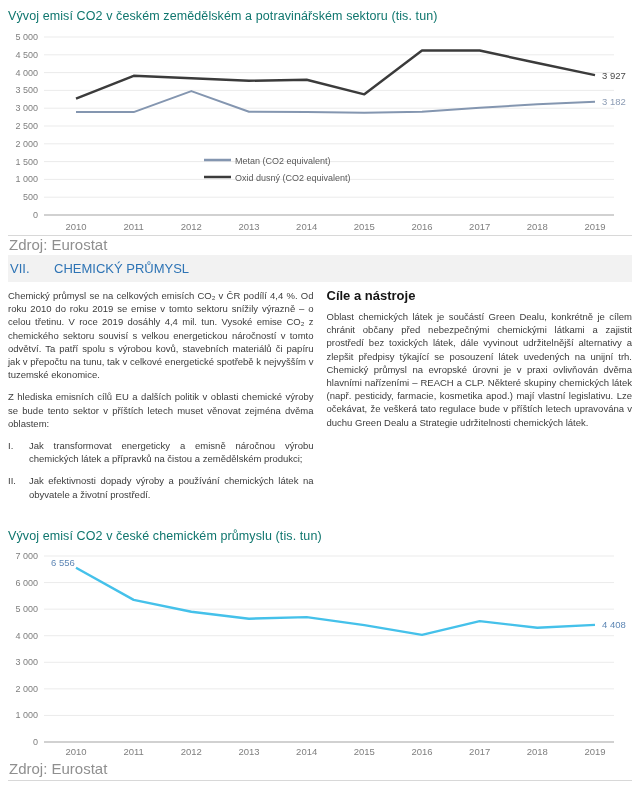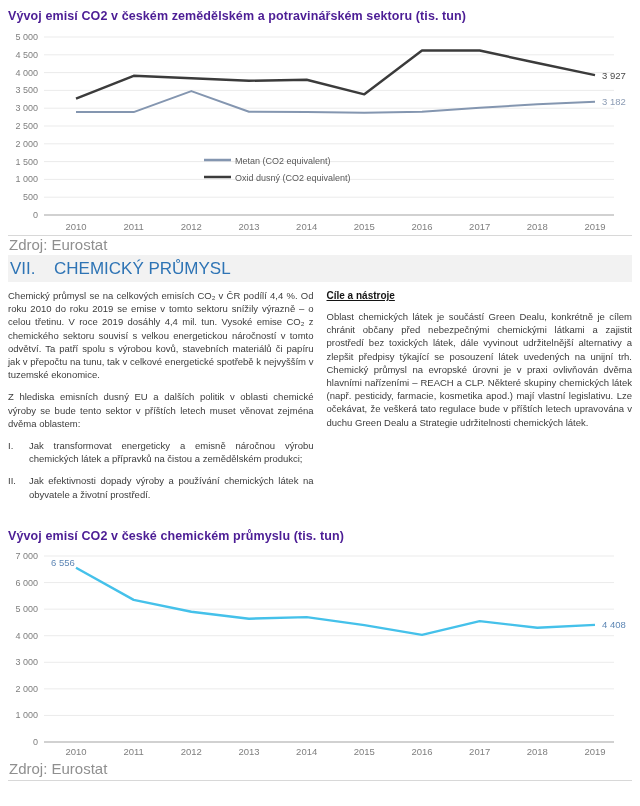--- a/index.html
+++ b/index.html
@@ -1,37 +1,37 @@
 <!DOCTYPE html>
 <html><head>
 <meta charset="utf-8">
 <style>
   html,body{margin:0;padding:0;}
   body{
     width:640px;height:806px;background:#ffffff;
     font-family:"Liberation Sans",sans-serif;color:#3c3c3c;overflow:hidden;
   }
   .page{padding:9px 8px 0 8px;}
-  .chart-title{color:#4c1d95;font-size:12.5px;font-weight:bold;letter-spacing:.1px;line-height:15px;}
+  .chart-title{color:#0f766e;font-size:12.5px;font-weight:normal;letter-spacing:.1px;line-height:15px;}
   svg{display:block;}
   svg text{font-family:"Liberation Sans",sans-serif;}
   #chart1{margin-top:5px;}
   #chart2{margin-top:4px;}
   .divider{border-top:1px solid #d8d8d8;height:0;}
   .source{font-size:15px;color:#8f8f8f;padding:3px 0 4px 1px;line-height:11px;}
   .heading-band{
-    background:#f2f2f2;color:#2E74B5;font-size:17px;font-weight:500;
+    background:#f2f2f2;color:#2E74B5;font-size:13px;font-weight:500;
     display:flex;align-items:baseline;padding:5px 2px;margin:1px 0 7px 0;line-height:17px;
   }
   .heading-num{width:44px;flex:none;}
   .columns{display:flex;gap:13px;}
   .col{flex:1;min-width:0;}
   .col > :first-child{margin-top:0;}
   p.body{font-size:9.5px;line-height:13.2px;text-align:justify;margin:0 0 9px 0;}
-  .subhead{font-size:10px;font-weight:bold;color:#141414;margin:2px 0 8px 0;line-height:13px;text-decoration:underline;}
+  .subhead{font-size:13px;font-weight:bold;color:#141414;margin:2px 0 8px 0;line-height:13px;}
   .li{display:flex;font-size:9.5px;line-height:13.2px;margin:0 0 9px 0;}
   .li-m{width:21px;flex:none;}
   .li-t{flex:1;text-align:justify;}
   .chart2-title{margin-top:19px;}
   .bottom-divider{border-top:1px solid #d8d8d8;margin-top:2px;}
 </style>
 </head>
 <body>
 
 <div class="page">
@@ -85,21 +85,21 @@
   </div>
 
   <div class="heading-band">
     <span class="heading-num">VII.</span>
     <span>CHEMICKÝ PRŮMYSL</span>
   </div>
 
   <div class="columns">
     <div class="col">
       <p class="body">Chemický průmysl se na celkových emisích CO₂ v ČR podílí 4,4 %. Od roku 2010 do roku 2019 se emise v tomto sektoru snížily výrazně – o celou třetinu. V roce 2019 dosáhly 4,4 mil. tun. Vysoké emise CO₂ z chemického sektoru souvisí s velkou energetickou náročností v tomto odvětví. Ta patří spolu s výrobou kovů, stavebních materiálů či papíru jak v přepočtu na tunu, tak v celkové energetické spotřebě k nejvyšším v tuzemské ekonomice.</p>
-      <p class="body">Z hlediska emisních dusný EU a dalších politik v oblasti chemické výroby se bude tento sektor v příštích letech muset věnovat zejména dvěma oblastem:</p>
+      <p class="body">Z hlediska emisních cílů EU a dalších politik v oblasti chemické výroby se bude tento sektor v příštích letech muset věnovat zejména dvěma oblastem:</p>
       <div class="li">
         <span class="li-m">I.</span>
         <span class="li-t">Jak transformovat energeticky a emisně náročnou výrobu chemických látek a přípravků na čistou a zemědělském produkci;</span>
       </div>
       <div class="li">
         <span class="li-m">II.</span>
         <span class="li-t">Jak efektivnosti dopady výroby a používání chemických látek na obyvatele a životní prostředí.</span>
       </div>
     </div>
     <div class="col">

